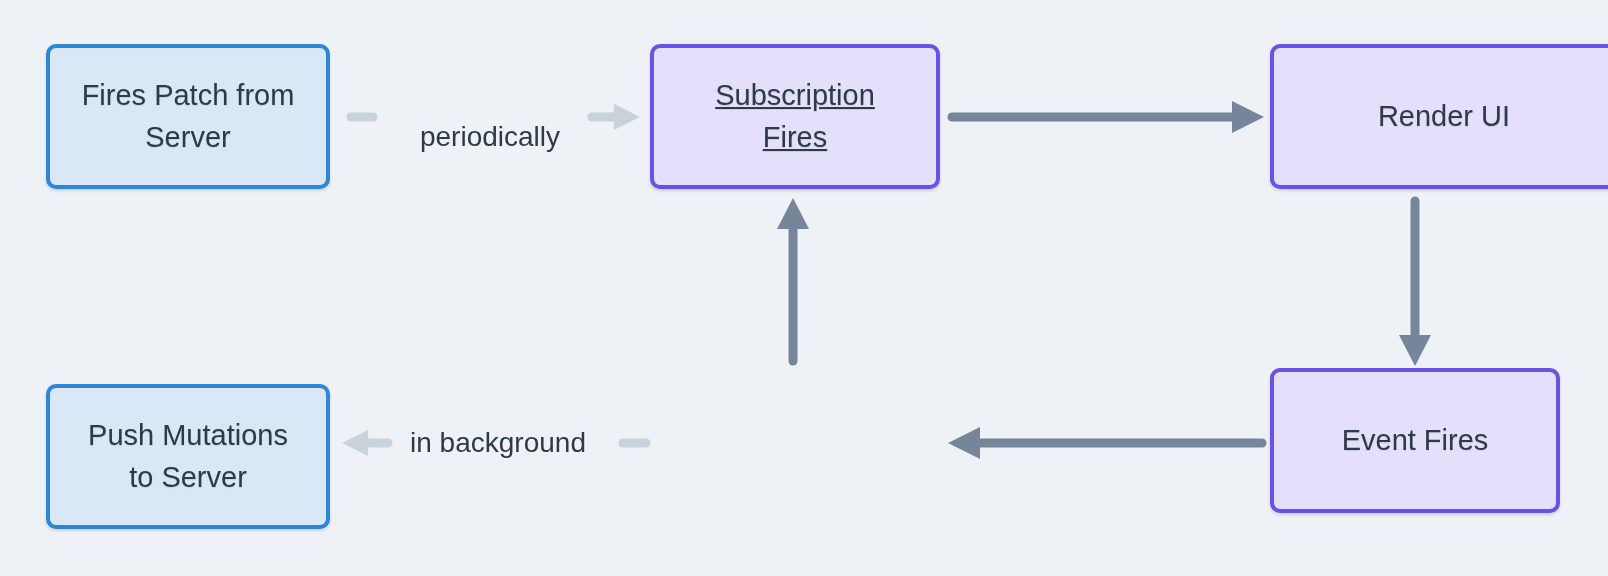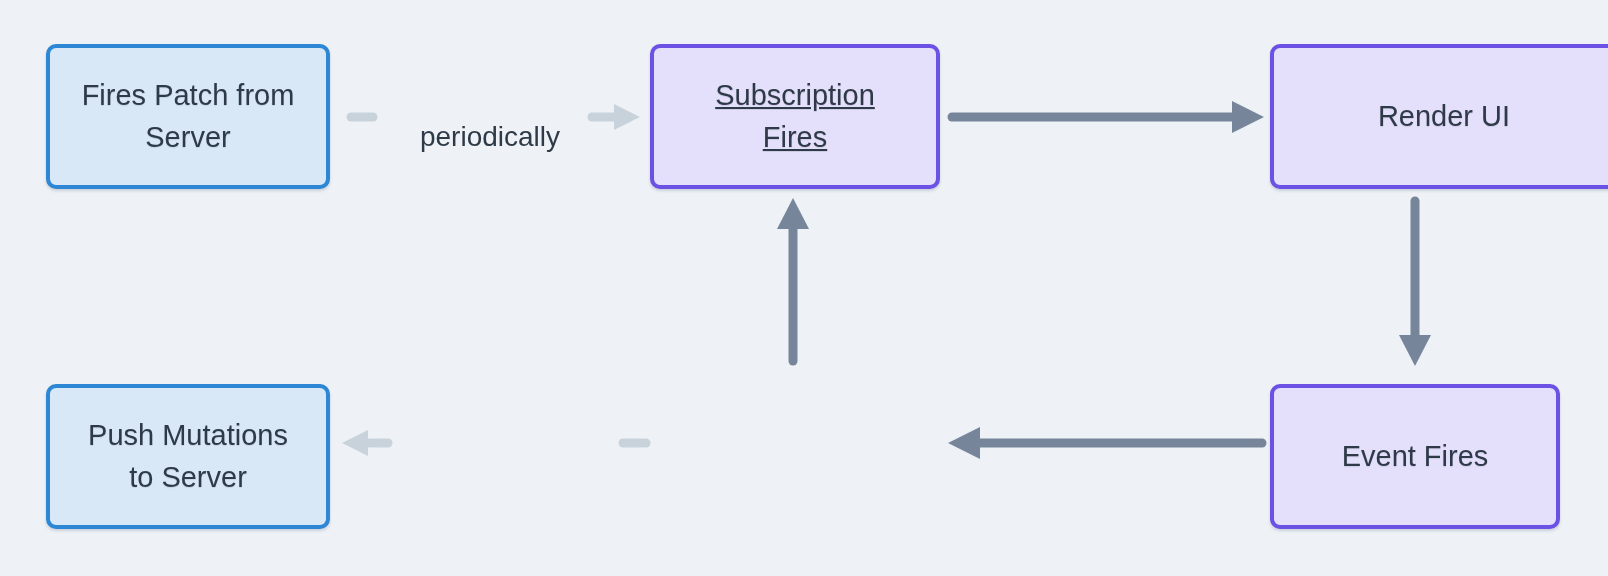--- a/index.html
+++ b/index.html
@@ -44,21 +44,21 @@
   }
   .node.purple {
     background: #e4dffb;
     border: 4px solid #6b52e4;
   }
   #n-pull   { left: 46px;   top: 44px;  width: 284px; height: 145px; }
   #n-sub    { left: 650px;  top: 44px;  width: 290px; height: 145px; text-decoration: underline; }
   #n-render { left: 1270px; top: 44px;  width: 348px; height: 145px; }
   #n-push   { left: 46px;   top: 372px; width: 284px; height: 145px; margin-top: 12px; }
   #n-mutate { left: 650px;  top: 372px; width: 290px; height: 145px; }
-  #n-event  { left: 1270px; top: 384px; width: 290px; height: 145px; }
+  #n-event  { left: 1270px; top: 368px; width: 290px; height: 145px; }
 
   .edge-label {
     position: absolute;
     font-size: 28px;
     font-weight: 500;
     color: #2e3a47;
     text-align: center;
     line-height: 36px;
     white-space: nowrap;
   }
@@ -113,14 +113,15 @@
   <div class="node blue" id="n-pull">Fires Patch from
 Server</div>
   <div class="node purple" id="n-sub">Subscription
 Fires</div>
   <div class="node purple" id="n-render">Render UI</div>
   <div class="node blue" id="n-push">Push Mutations
 to Server</div>
   <div class="node purple" id="n-event">Event Fires</div>
 
   <span class="edge-label" id="lbl-periodically">periodically</span>
+  <span class="edge-label" id="lbl-background">in background</span>
 
 </div>
 
 </body></html>

